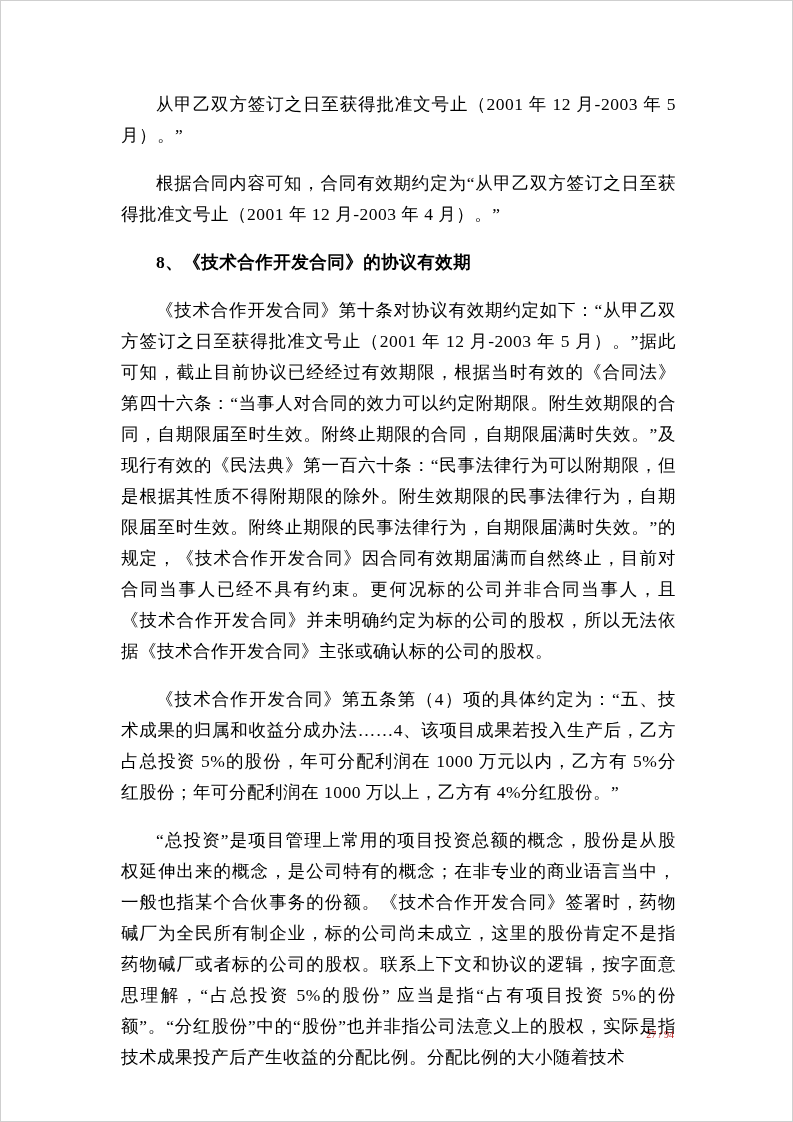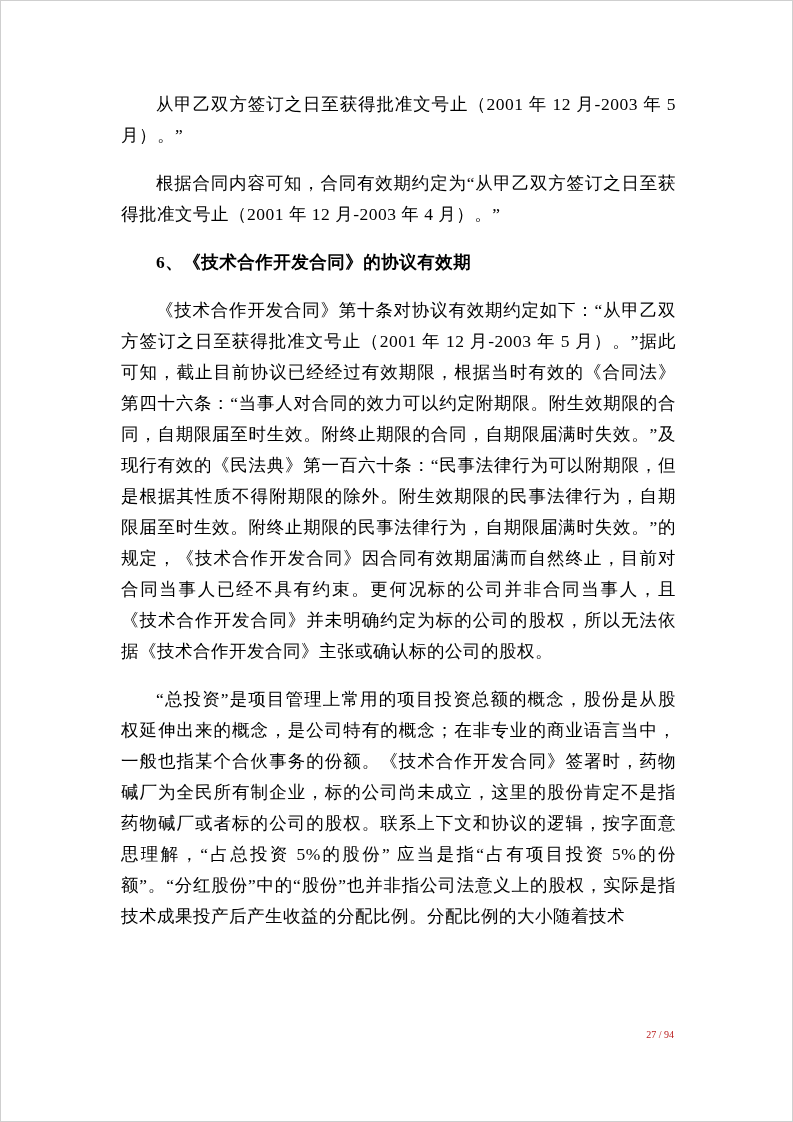--- a/index.html
+++ b/index.html
@@ -56,18 +56,19 @@
     color: #b91c1c;
   }
 </style>
 </head>
 <body>
 
 <div class="page">
   <div class="content">
     <p class="para">从甲乙双方签订之日至获得批准文号止（2001 年 12 月-2003 年 5 月）。”</p>
     <p class="para">根据合同内容可知，合同有效期约定为“从甲乙双方签订之日至获得批准文号止（2001 年 12 月-2003 年 4 月）。”</p>
-    <h3 class="heading">6、《技术合作开发合同》的协议有效期</h3>
+    <h3 class="heading">8、《技术合作开发合同》的协议有效期</h3>
     <p class="para">《技术合作开发合同》第十条对协议有效期约定如下：“从甲乙双方签订之日至获得批准文号止（2001 年 12 月-2003 年 5 月）。”据此可知，截止目前协议已经经过有效期限，根据当时有效的《合同法》第四十六条：“当事人对合同的效力可以约定附期限。附生效期限的合同，自期限届至时生效。附终止期限的合同，自期限届满时失效。”及现行有效的《民法典》第一百六十条：“民事法律行为可以附期限，但是根据其性质不得附期限的除外。附生效期限的民事法律行为，自期限届至时生效。附终止期限的民事法律行为，自期限届满时失效。”的规定，《技术合作开发合同》因合同有效期届满而自然终止，目前对合同当事人已经不具有约束。更何况标的公司并非合同当事人，且《技术合作开发合同》并未明确约定为标的公司的股权，所以无法依据《技术合作开发合同》主张或确认标的公司的股权。</p>
+    <p class="para">《技术合作开发合同》第五条第（4）项的具体约定为：“五、技术成果的归属和收益分成办法……4、该项目成果若投入生产后，乙方占总投资 5%的股份，年可分配利润在 1000 万元以内，乙方有 5%分红股份；年可分配利润在 1000 万以上，乙方有 4%分红股份。”</p>
     <p class="para">“总投资”是项目管理上常用的项目投资总额的概念，股份是从股权延伸出来的概念，是公司特有的概念；在非专业的商业语言当中，一般也指某个合伙事务的份额。《技术合作开发合同》签署时，药物碱厂为全民所有制企业，标的公司尚未成立，这里的股份肯定不是指药物碱厂或者标的公司的股权。联系上下文和协议的逻辑，按字面意思理解，“占总投资 5%的股份” 应当是指“占有项目投资 5%的份额”。“分红股份”中的“股份”也并非指公司法意义上的股权，实际是指技术成果投产后产生收益的分配比例。分配比例的大小随着技术</p>
   </div>
   <div class="page-number">27 / 94</div>
 </div>
 
 </body></html>

